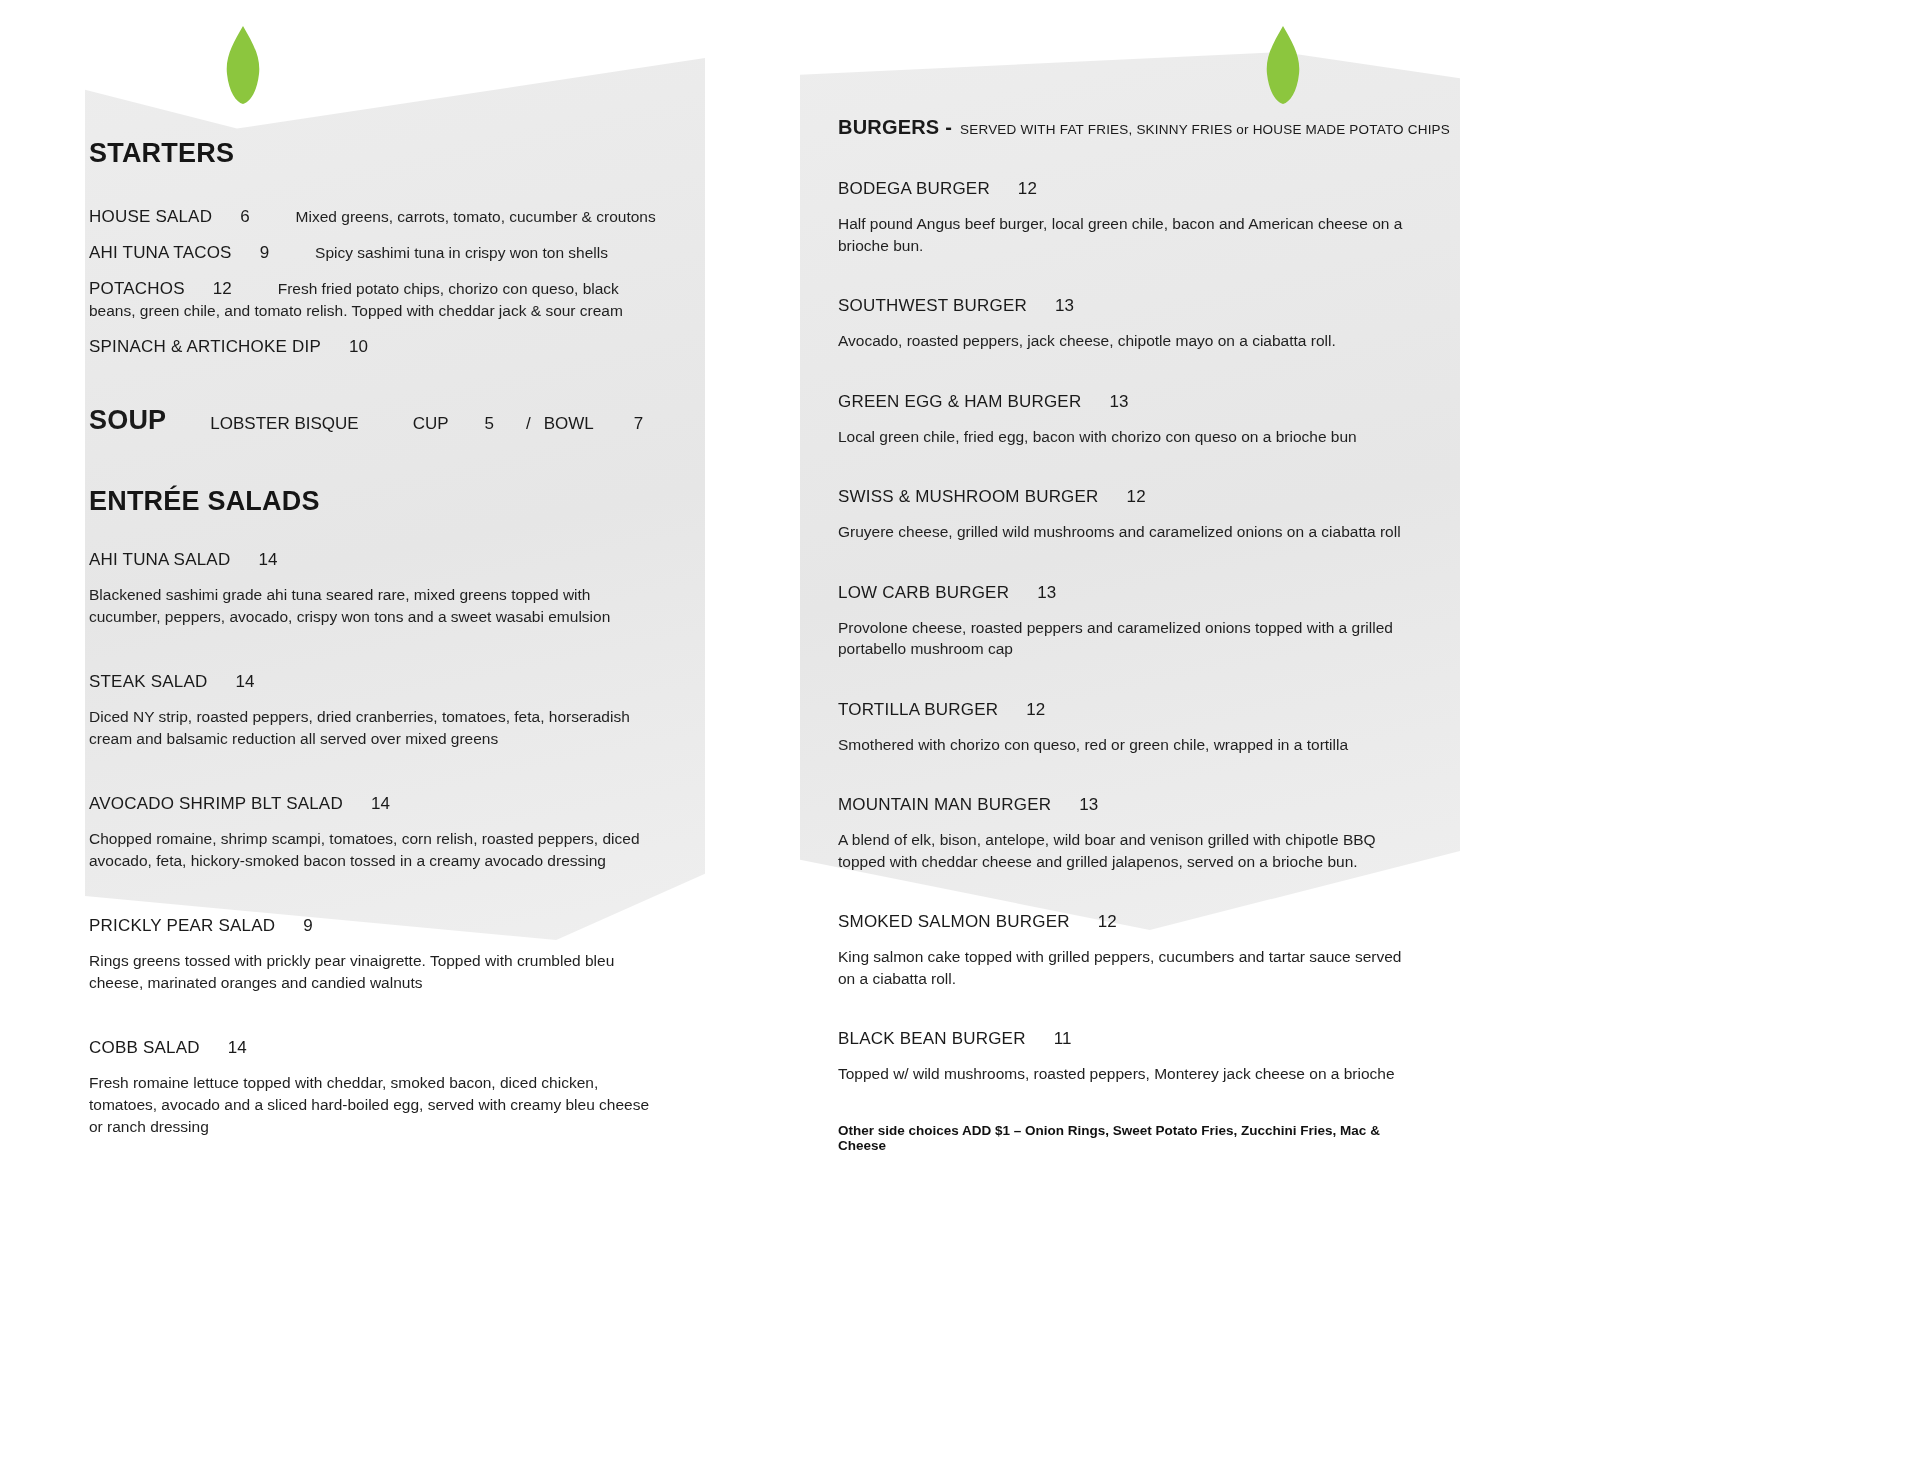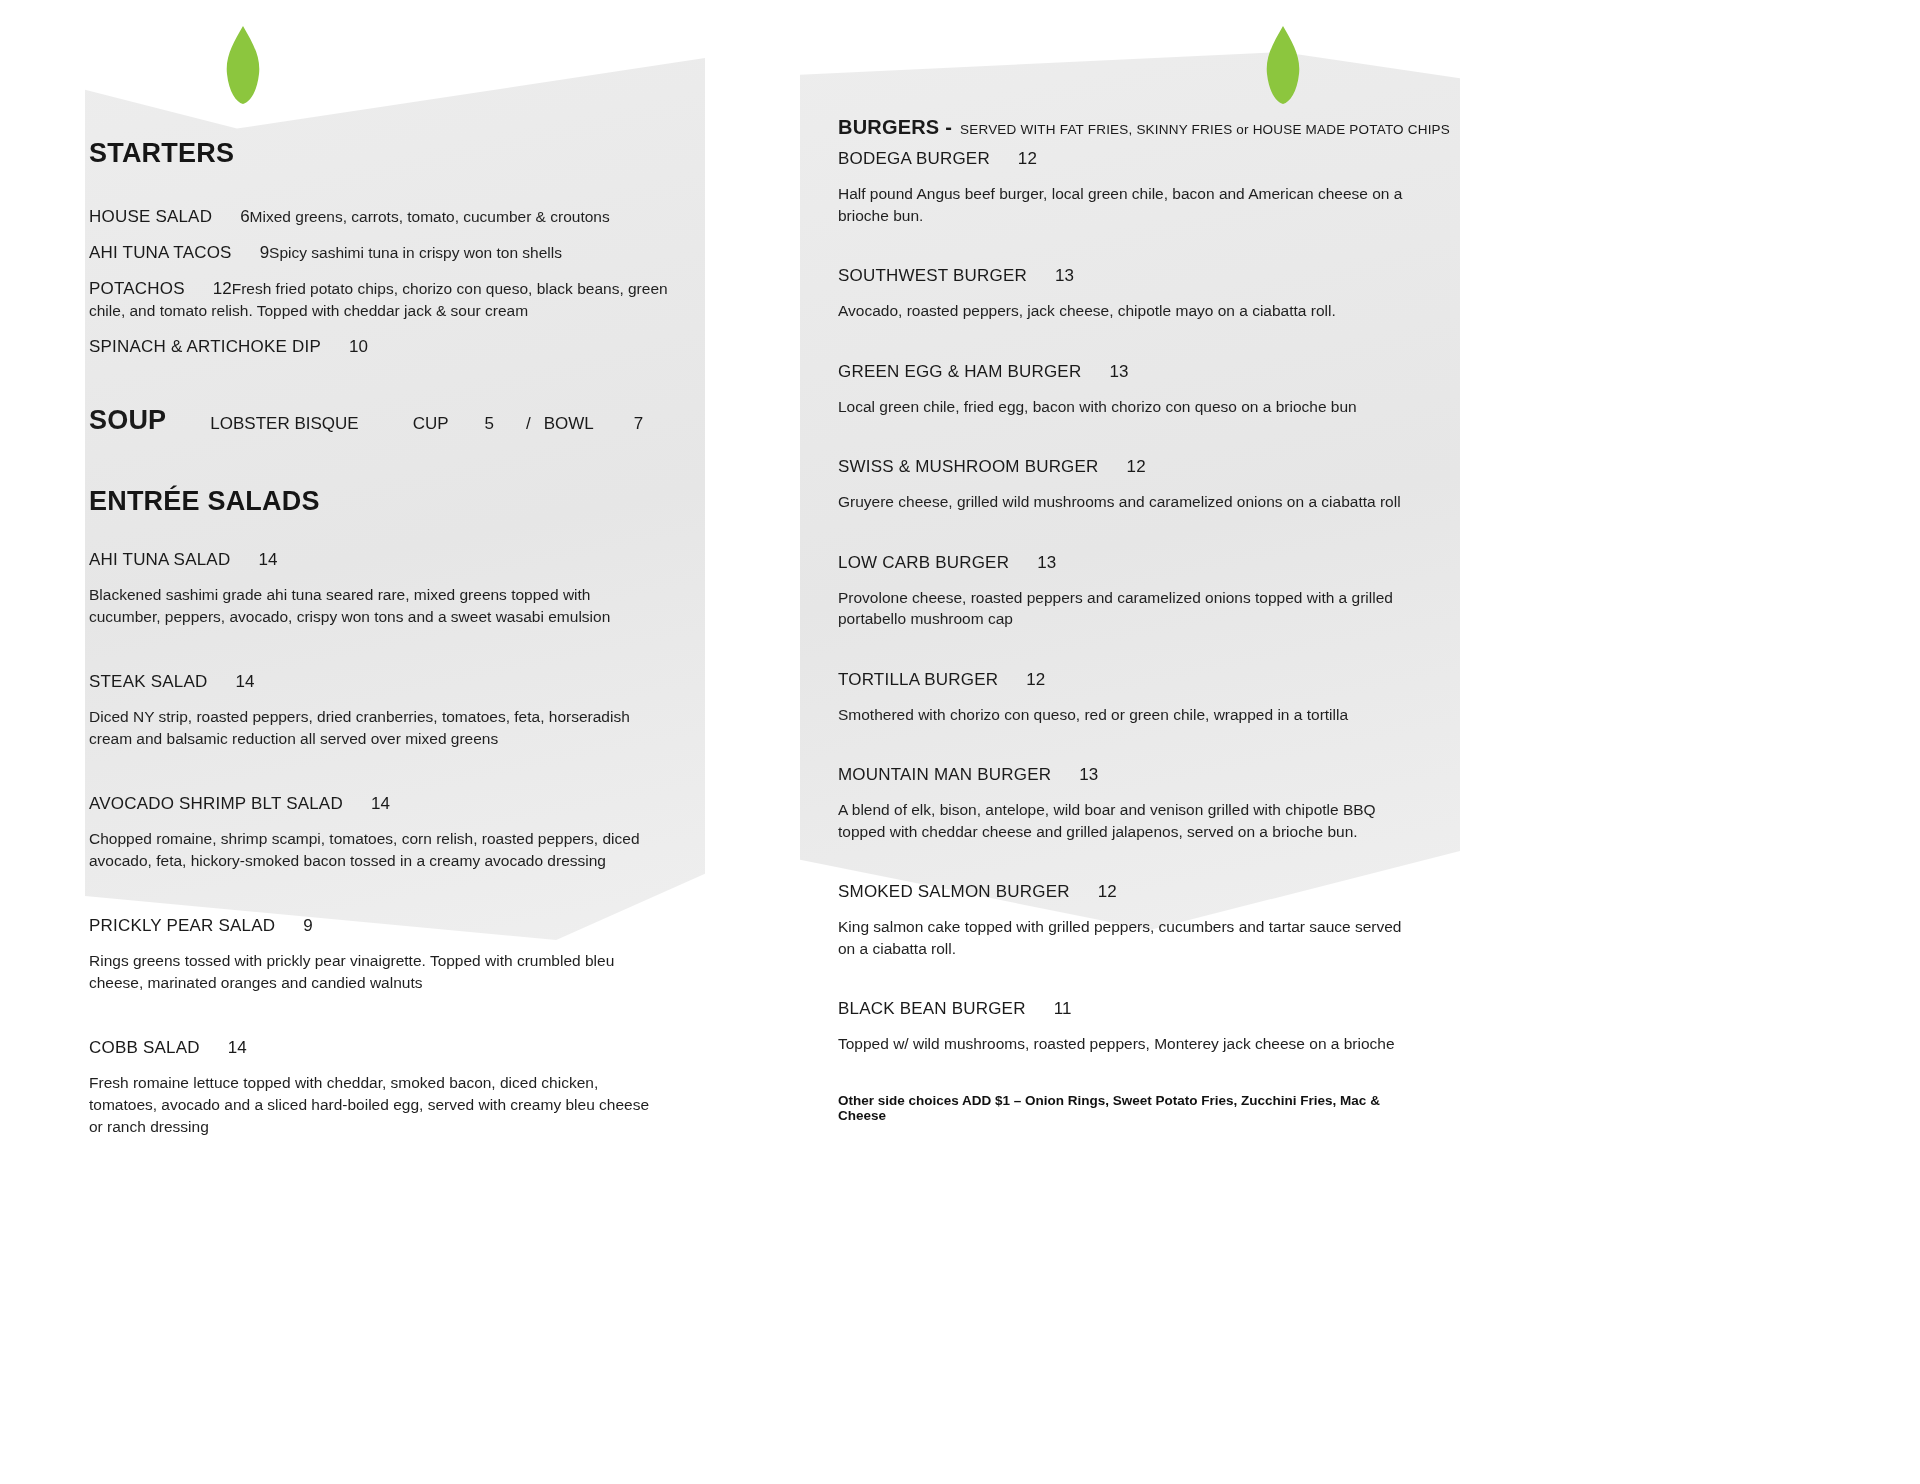--- a/index.html
+++ b/index.html
@@ -40,21 +40,21 @@
     line-height:30px; color:#161616;
   }
 
   
   .starter {
     font-size:17px; line-height:22px; margin-bottom:14px; color:#1a1a1a;
   }
   .starter:first-of-type { margin-top:38px; }
   .iname { letter-spacing:.2px; }
   .iprice { margin-left:28px; }
-  .starter .idesc { font-size:15.5px; color:#1f1f1f; }
+  .starter .idesc { margin-left:46px; font-size:15.5px; color:#1f1f1f; }
 
   
   .soup-row { margin-top:46px; line-height:32px; white-space:nowrap; }
   .soup-title { font-size:27px; font-weight:bold; letter-spacing:.2px; }
   .soup-name { font-size:17px; margin-left:44px; }
   .soup-cup-label { font-size:17px; margin-left:54px; }
   .soup-cup-price { font-size:17px; margin-left:36px; }
   .soup-sep { font-size:17px; margin-left:32px; }
   .soup-bowl-label { font-size:17px; margin-left:13px; }
   .soup-bowl-price { font-size:17px; margin-left:40px; }
@@ -67,21 +67,21 @@
   .item-head { font-size:17px; line-height:23px; letter-spacing:.2px; }
   .item-desc {
     margin-top:13px; font-size:15.5px; line-height:22px;
     color:#1f1f1f; max-width:572px;
   }
 
   
   .burgers-head { line-height:34px; white-space:nowrap; }
   .burgers-title { font-size:20px; font-weight:bold; letter-spacing:.2px; }
   .burgers-subtitle { font-size:13.5px; margin-left:8px; letter-spacing:.2px; }
-  .burgers-list { }
+  .burgers-list { margin-top:30px; }
   .burger.item { margin-bottom:38px; }
   .burger .item-desc { max-width:578px; line-height:21.5px; }
   .footnote {
     margin-top:34px; font-size:13.5px; font-weight:bold; color:#111;
     max-width:582px;
   }
 </style>
 </head>
 <body>
 

